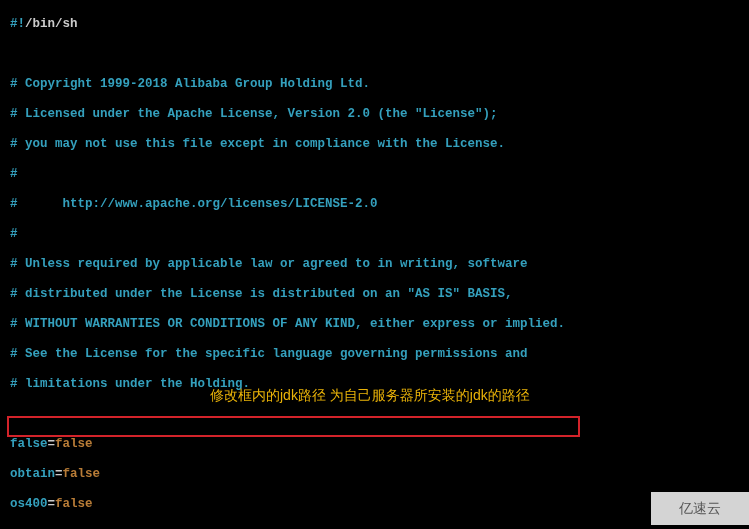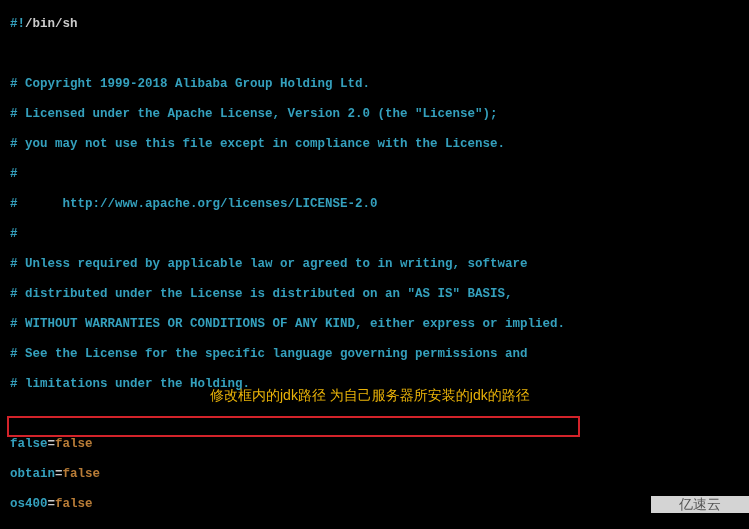--- a/index.html
+++ b/index.html
@@ -36,23 +36,23 @@
     position: absolute;
     color: #eab308;
     font-family: "Microsoft YaHei", "SimSun", sans-serif;
     font-size: 14px;
     font-weight: 400;
     pointer-events: none;
   }
   .watermark {
     position: absolute;
     right: 0;
-    bottom: 16px;
+    bottom: 4px;
     width: 98px;
-    height: 17px;
+    height: 33px;
     background: rgba(235,235,235,0.9);
     display: flex;
     align-items: center;
     justify-content: center;
     font-family: "Microsoft YaHei", sans-serif;
     font-size: 14px;
     color: #555;
     pointer-events: none;
   }
 </style>

